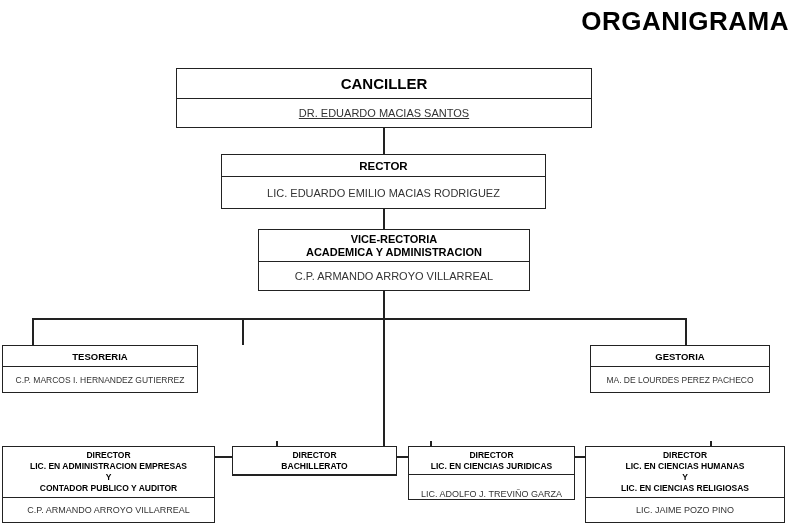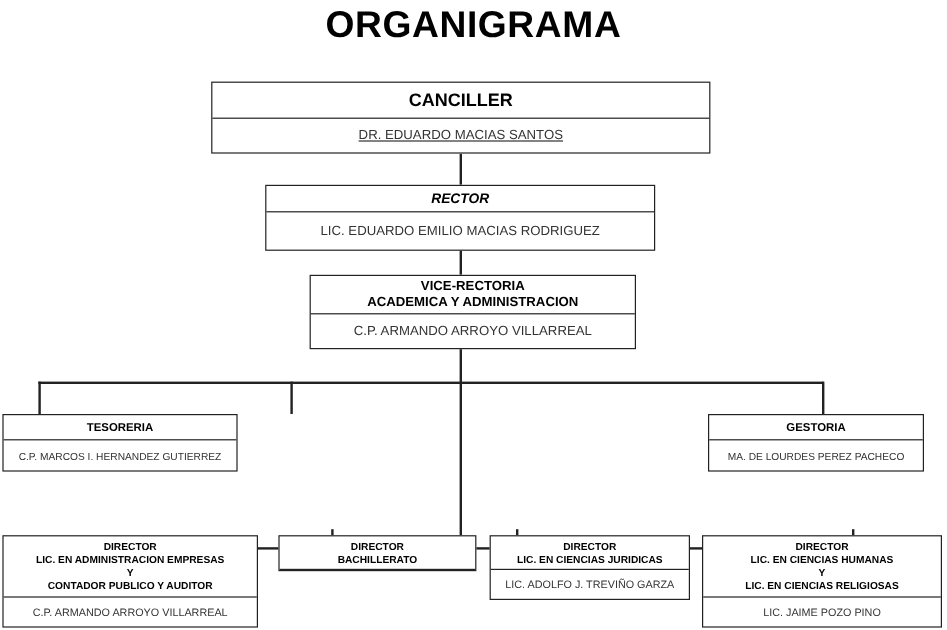--- a/index.html
+++ b/index.html
@@ -18,22 +18,22 @@
     background: #ffffff;
     overflow: hidden;
   }
 
   
   .chart-title {
     position: absolute;
     left: 0;
     top: 0;
     width: 789px;
-    text-align: center;
-    font-size: 31px;
+    text-align: right;
+    font-size: 26px;
     font-weight: bold;
     letter-spacing: 0.5px;
     line-height: 42px;
     color: #000000;
   }
 
   
   .node {
     position: absolute;
     box-sizing: border-box;
@@ -63,21 +63,21 @@
   .node .role span,
   .node .person span {
     display: block;
     white-space: nowrap;
   }
 
   
   .lvl1 .role   { font-size: 15px; height: 30px; }
   .lvl1 .person { font-size: 11px; height: 28px; text-decoration: underline; }
 
-  .lvl2 .role   { font-size: 11.5px; height: 22px; font-style: italic; }
+  .lvl2 .role   { font-size: 11.5px; height: 22px; }
   .lvl2 .person { font-size: 11px; height: 31px; }
 
   .lvl3 .role   { font-size: 11px; line-height: 13px; height: 32px; }
   .lvl3 .person { font-size: 11px; height: 28px; }
 
   .lvl4 .role   { font-size: 9.5px; height: 21px; }
   .lvl4 .person { font-size: 8.5px; height: 25px; }
 
   .lvl5 .role   { font-size: 8.5px; line-height: 11px; }
   .lvl5 .person { font-size: 9px; }
@@ -179,21 +179,21 @@
       <span>DIRECTOR</span>
       <span>BACHILLERATO</span>
     </div>
   </div>
 
   <div class="node lvl5" style="left:408px; top:446px; width:167px;">
     <div class="role" style="height:28px;">
       <span>DIRECTOR</span>
       <span>LIC. EN CIENCIAS JURIDICAS</span>
     </div>
-    <div class="person" style="height:24px;">
+    <div class="person" style="height:24px;align-items:flex-end;">
       <span>LIC. ADOLFO J. TREVIÑO GARZA</span>
     </div>
   </div>
 
   <div class="node lvl5" style="left:585px; top:446px; width:200px;">
     <div class="role" style="height:51px;">
       <span>DIRECTOR</span>
       <span>LIC. EN CIENCIAS HUMANAS</span>
       <span>Y</span>
       <span>LIC. EN CIENCIAS RELIGIOSAS</span>

